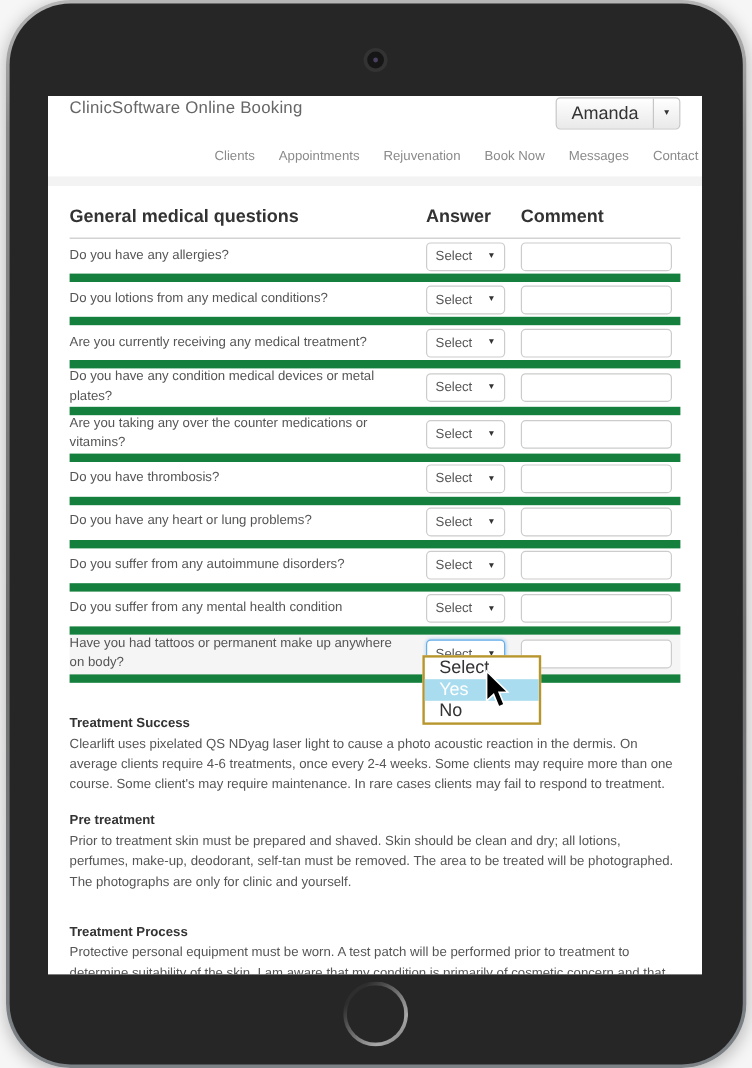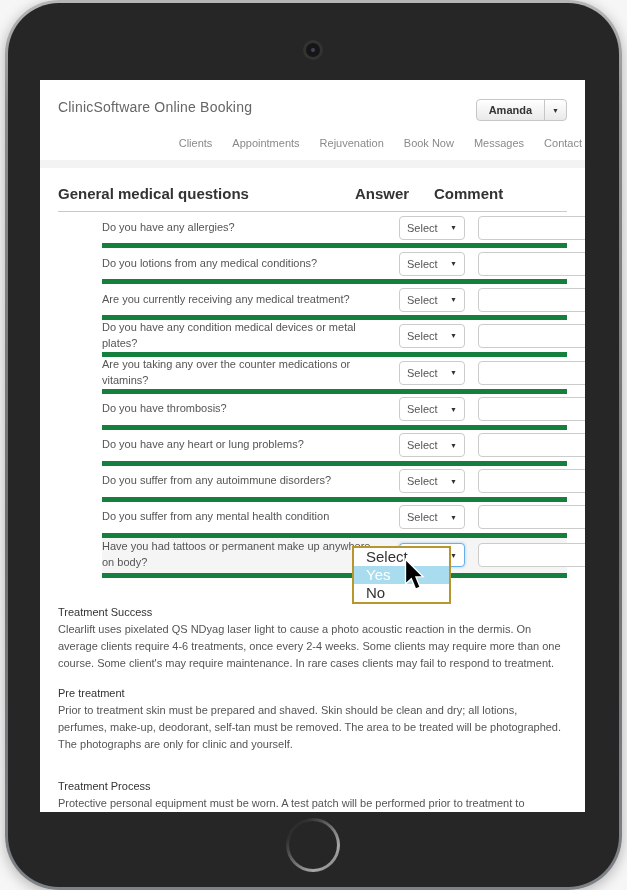--- a/index.html
+++ b/index.html
@@ -45,32 +45,31 @@
   .screen {
     position: absolute; left: 40px; top: 80px; width: 545px; height: 732px;
     background: #ffffff;
     overflow: hidden;
     color: #555;
   }
 
   
   .app-header {
     display: flex; justify-content: space-between; align-items: flex-start;
-    padding: 19px 18px 0 18px;
+    padding: 1px 18px 0 18px;
   }
   .app-title { font-size: 14px; color: #666; letter-spacing: 0.2px; }
   .user-btn-group {
     display: flex; border: 1px solid #c6c6c6; border-radius: 4px;
     background: linear-gradient(#ffffff, #e9e9e9);
     overflow: hidden; cursor: pointer;
   }
   .user-btn-main {
-    padding: 4px 12px; font-size: 11px; color: #333;
+    padding: 4px 12px; font-size: 15px; color: #333;
     border-right: 1px solid #c6c6c6;
-    font-weight: bold;
   }
   .user-btn-caret { padding: 4px 7px; font-size: 7px; color: #333; display: flex; align-items: center; }
 
   
   .nav-row {
     display: flex; justify-content: flex-end; gap: 20px;
     padding: 16px 3px 11px 18px;
     font-size: 11px; color: #8a8a8a;
   }
   .nav-item { cursor: pointer; white-space: nowrap; }
@@ -81,22 +80,22 @@
   .thead {
     display: grid; grid-template-columns: 297px 79px 134px;
     font-size: 15px; font-weight: bold; color: #333;
     padding: 7px 0 9px 0;
     border-bottom: 1px solid #c9c9c9;
   }
   .trow {
     display: grid; grid-template-columns: 297px 79px 134px;
     align-items: center;
     min-height: 36px;
-    border-bottom: 5px solid #15803d;
-    font-size: 11px; color: #555; margin-left: 44px;
+    border-bottom: 7px solid #15803d;
+    font-size: 11px; color: #555;
   }
   .trow.tall { min-height: 40px; }
   .trow.active { background: #f5f5f5; }
   .q { padding-right: 14px; line-height: 1.45; }
   .select-box {
     width: 66px; height: 24px;
     border: 1px solid #ccc; border-radius: 4px;
     background: #fff;
     display: flex; align-items: center; justify-content: space-between;
     padding: 0 7px;
@@ -134,21 +133,21 @@
 
   .mouse-cursor {
     position: absolute; left: 362px; top: 478px; width: 24px; height: 34px;
     z-index: 30; pointer-events: none;
   }
 
   
   .sections { margin: 28px 18px 0 18px; }
   .section { margin-bottom: 15px; }
   .section.spaced { margin-top: 27px; }
-  .section h3 { font-size: 11px; font-weight: normal; color: #333; margin-bottom: 3px; }
+  .section h3 { font-size: 11px; font-weight: bold; color: #333; margin-bottom: 3px; }
   .section p { font-size: 11px; color: #555; line-height: 1.55; }
 </style>
 </head>
 <body>
 
 <div class="tablet-edge">
   <div class="tablet-body"></div>
 </div>
 <div class="camera">
     <div class="camera-lens"></div>

